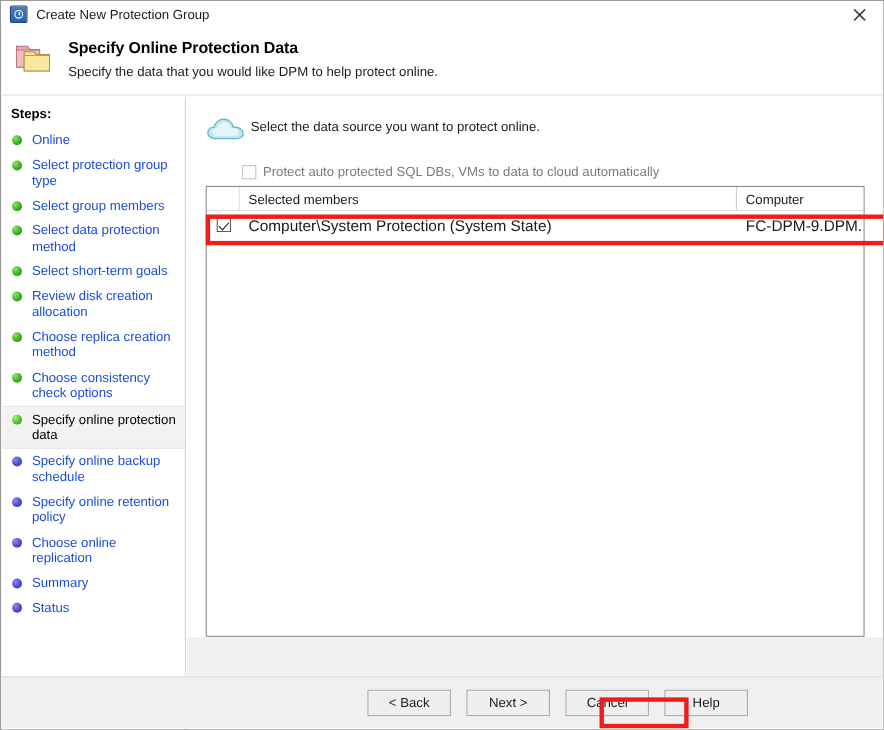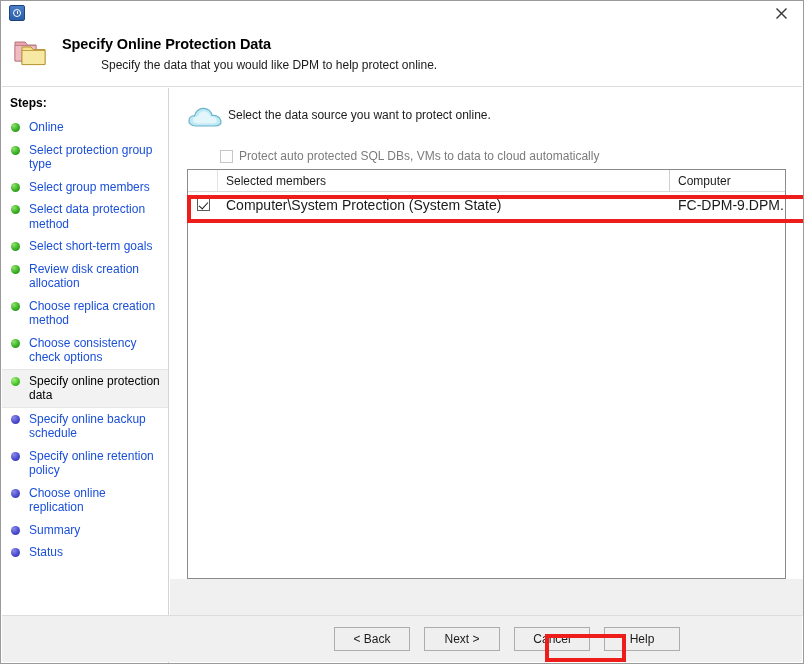--- a/index.html
+++ b/index.html
@@ -102,21 +102,20 @@
     font-size: 14.5px;
     font-weight: bold;
     color: #000000;
     letter-spacing: -0.1px;
   }
   .hdr-sub {
     position: absolute;
     left: 60px; top: 33px;
     font-size: 12px;
     color: #1b1b1b;
-    margin-left: 39px;
   }
 
   
   .sidebar {
     position: absolute;
     left: 1px; top: 87px;
     width: 167px;
     height: 575px;
     background: #ffffff;
     border-right: 1px solid #d4d4d4;
@@ -374,20 +373,21 @@
     width: 81px; height: 28px;
   }
 </style>
 </head>
 <body>
 
 <div id="app">
 
   <div class="titlebar">
     <div class="tb-icon"></div>
+    <div class="tb-title">Create New Protection Group</div>
     <div class="tb-close">
       <svg width="13" height="13" viewBox="0 0 13 13" aria-hidden="true">
         <line x1="1.5" y1="1.5" x2="11.5" y2="11.5" stroke="#3a3a3a" stroke-width="1.4"></line>
         <line x1="11.5" y1="1.5" x2="1.5" y2="11.5" stroke="#3a3a3a" stroke-width="1.4"></line>
       </svg>
     </div>
   </div>
 
   <div class="header">
     <div class="hdr-icon">

